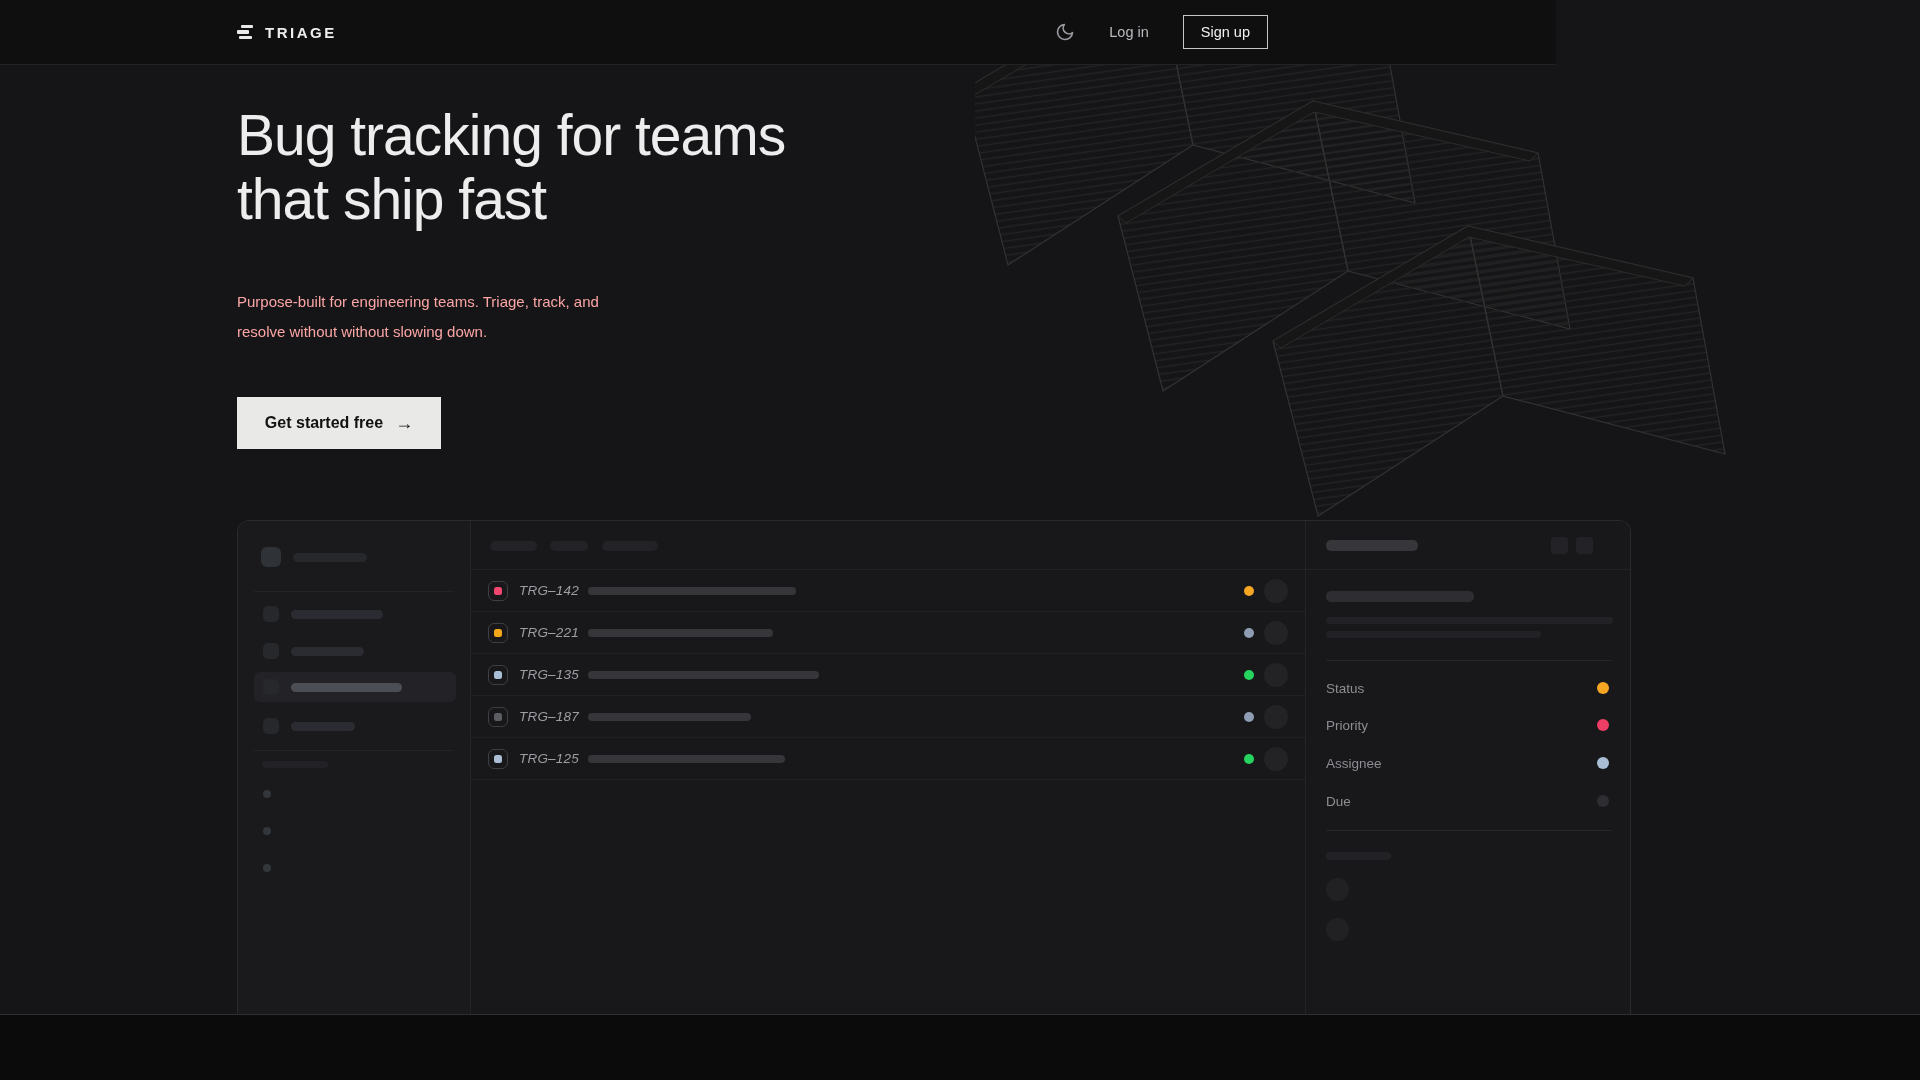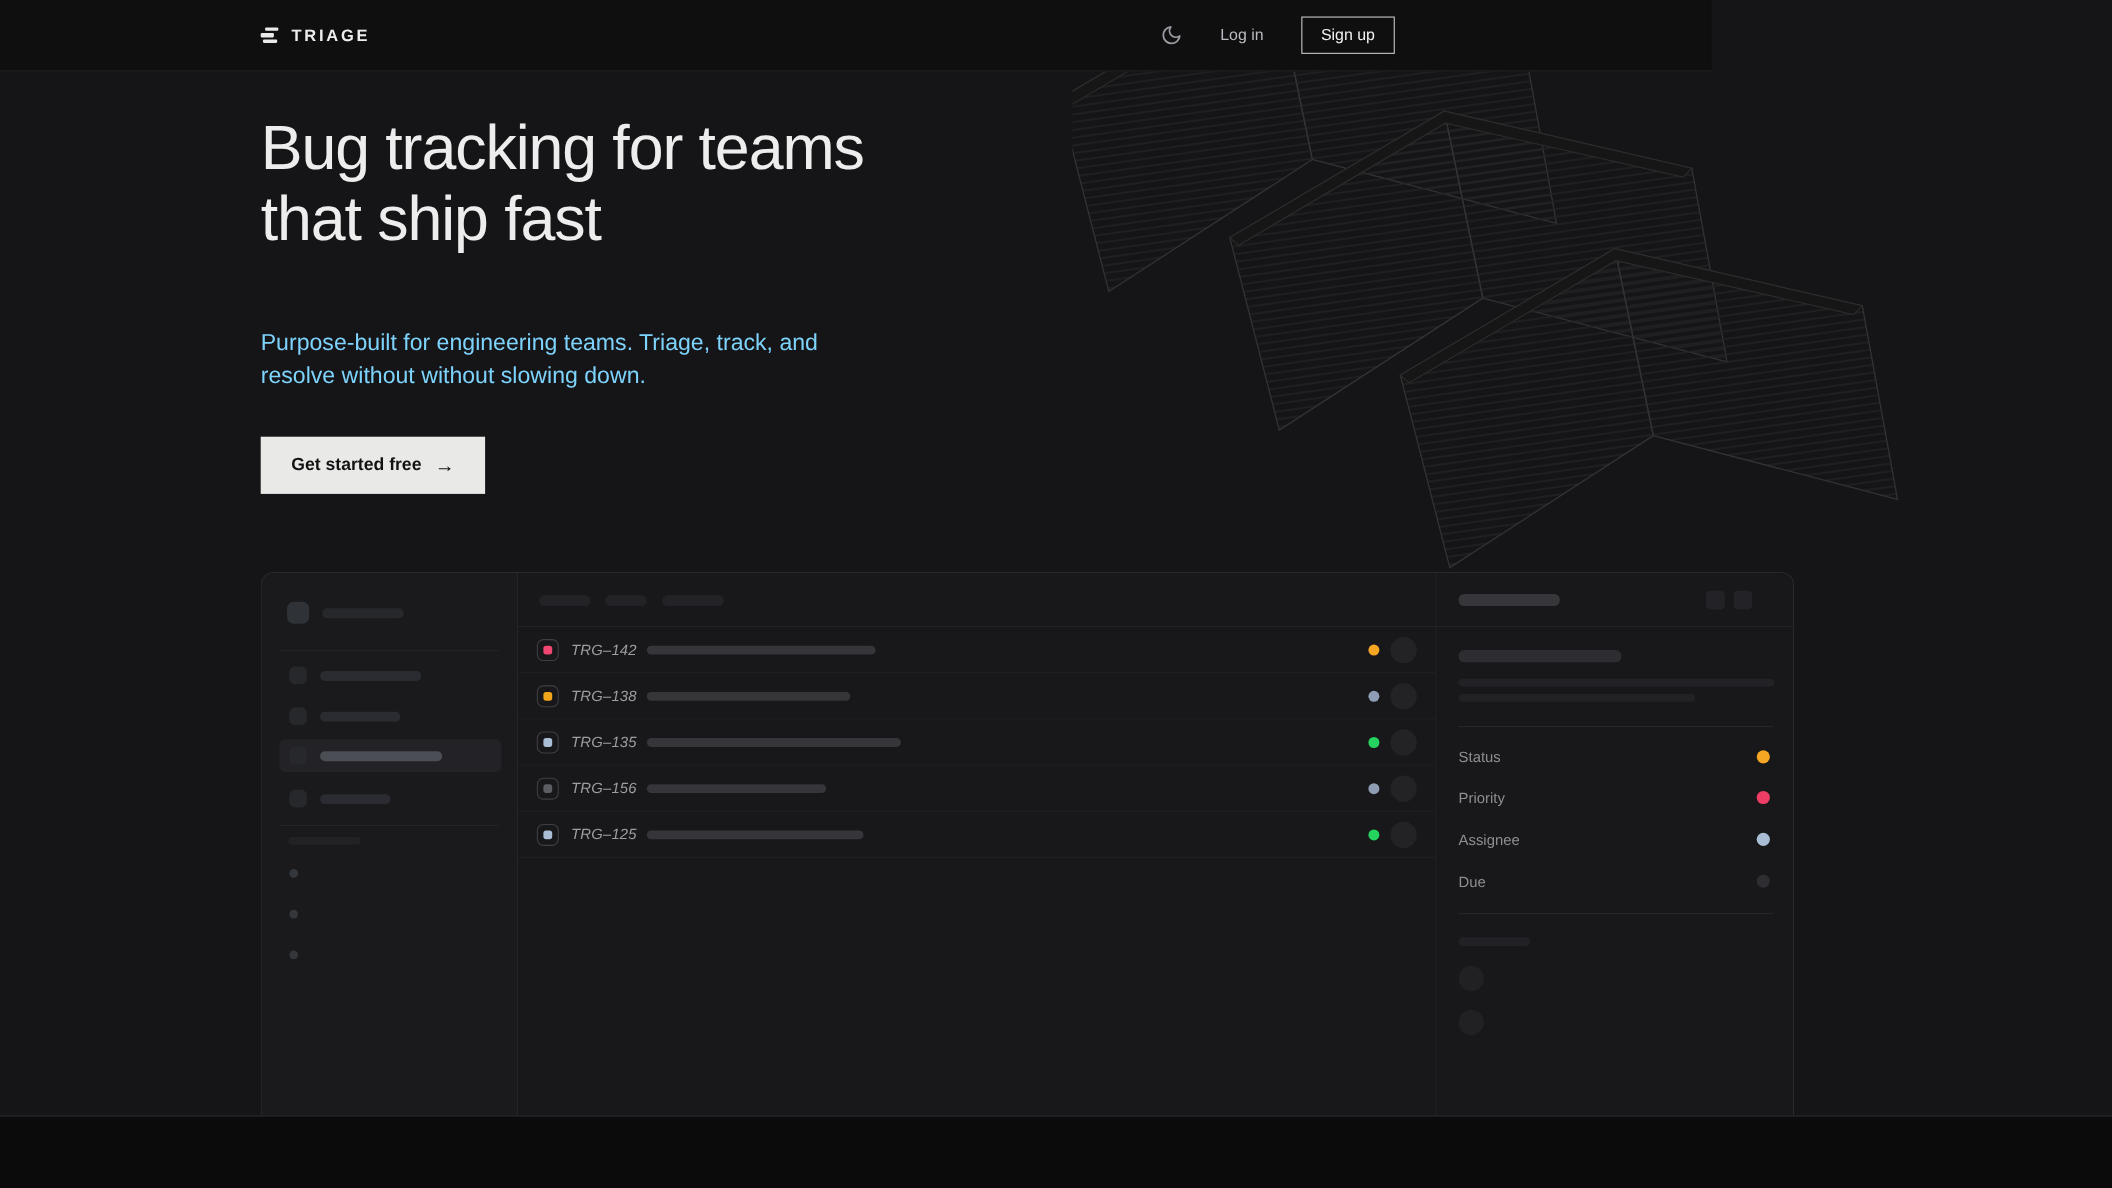--- a/index.html
+++ b/index.html
@@ -24,22 +24,22 @@
             padding:8px 17px; cursor:pointer; font-family:inherit; }
 
   
   .main { position:absolute; top:65px; left:0; width:1920px; height:949px; overflow:hidden;padding-left:34px; }
 
   
   .deco { position:absolute; left:975px; top:-2px; z-index:0; }
 
   .hero-title { position:absolute; left:237px; top:38px; font-size:57px; line-height:64px;
                 font-weight:500; letter-spacing:-1px; color:#ededee; z-index:1; }
-  .hero-sub { position:absolute; left:237px; top:232px; font-size:21px; line-height:30px;
-              color:#7dd3fc; z-index:1; }
+  .hero-sub { position:absolute; left:237px; top:222px; font-size:15px; line-height:30px;
+              color:#fca5a5; z-index:1; }
   .cta { position:absolute; left:237px; top:332px; width:204px; height:52px; background:#e9e9e7;
          color:#121213; border:none; font-family:inherit; font-size:16px; font-weight:700;
          display:flex; align-items:center; justify-content:center; gap:12px; cursor:pointer; z-index:1; }
   .cta .arrow { font-size:18px; font-weight:400; }
 
   
   .card { position:absolute; left:237px; top:455px; width:1394px; height:494px; background:#19191b;
           border:1px solid #2a2a2d; border-bottom:none; border-radius:12px 12px 0 0;
           display:flex; overflow:hidden; z-index:2; }
 
@@ -195,39 +195,39 @@
             </span>
           <span class="rid">TRG–142</span>
           <span class="rbar" style="width: 208px;"></span>
           <span class="rdot" style="background-color: rgb(245, 166, 35);"></span>
           <span class="ravatar"></span>
         </div>
         <div class="row">
           <span class="tsq">
               <i style="background-color: rgb(242, 167, 27);"></i>
             </span>
-          <span class="rid">TRG–138</span>
+          <span class="rid">TRG–221</span>
           <span class="rbar" style="width: 185px;"></span>
           <span class="rdot" style="background-color: rgb(142, 157, 179);"></span>
           <span class="ravatar"></span>
         </div>
         <div class="row">
           <span class="tsq">
               <i style="background-color: rgb(170, 191, 214);"></i>
             </span>
           <span class="rid">TRG–135</span>
           <span class="rbar" style="width: 231px;"></span>
           <span class="rdot" style="background-color: rgb(36, 212, 95);"></span>
           <span class="ravatar"></span>
         </div>
         <div class="row">
           <span class="tsq">
               <i style="background-color: rgb(92, 92, 99);"></i>
             </span>
-          <span class="rid">TRG–156</span>
+          <span class="rid">TRG–187</span>
           <span class="rbar" style="width: 163px;"></span>
           <span class="rdot" style="background-color: rgb(142, 157, 179);"></span>
           <span class="ravatar"></span>
         </div>
         <div class="row">
           <span class="tsq">
               <i style="background-color: rgb(170, 191, 214);"></i>
             </span>
           <span class="rid">TRG–125</span>
           <span class="rbar" style="width: 197px;"></span>

